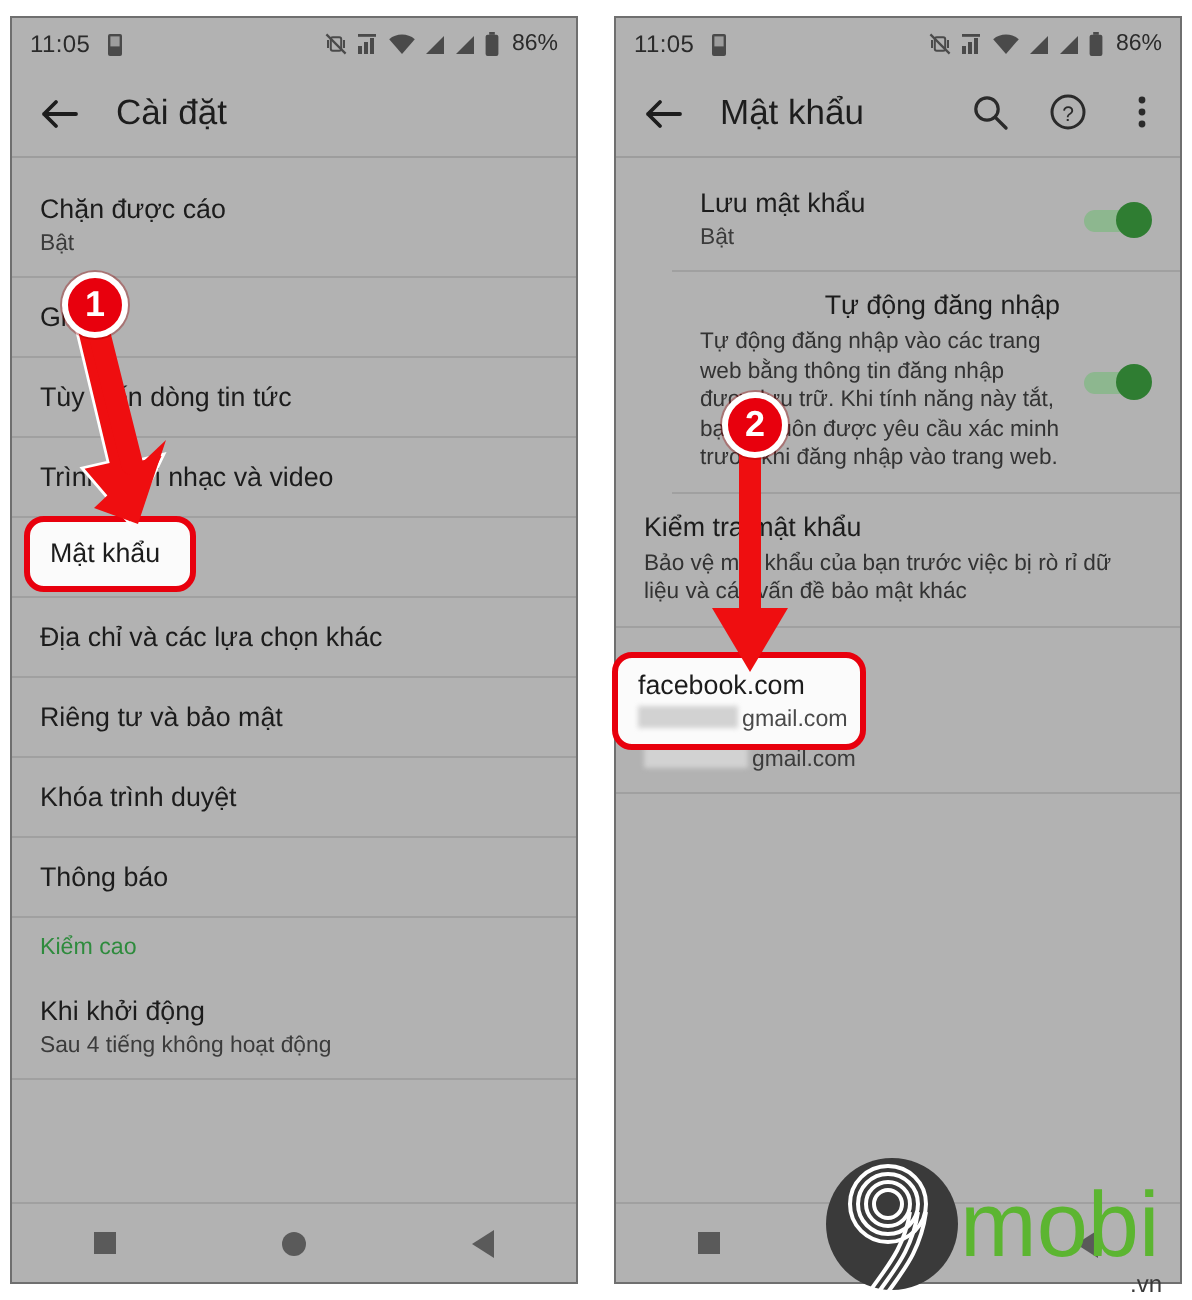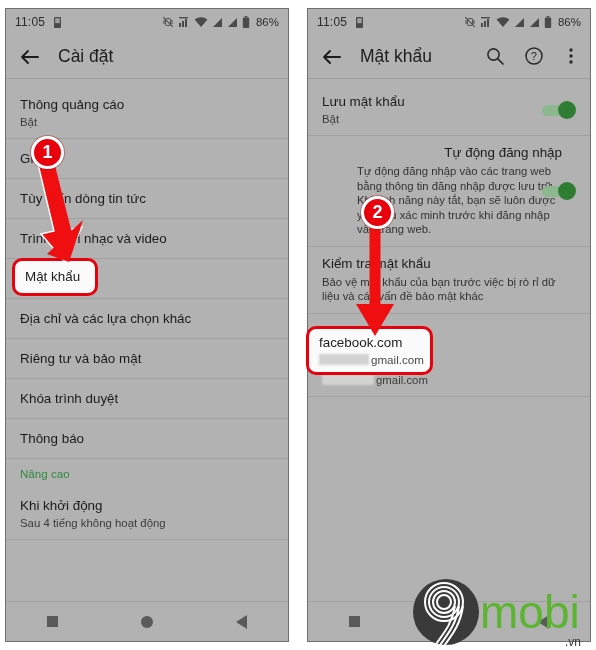--- a/index.html
+++ b/index.html
@@ -86,21 +86,21 @@
   }
   .row.tall { min-height: 48px; }
   .row.noline { border-bottom: none; }
   .row.section .t1 {
     font-size: 11.6px;
     color: #2e8b3d;
   }
   .row.section { min-height: 30px; padding-top: 7px; padding-bottom: 7px; border-bottom: none; }
 
   
-  .row.toggle { padding-right: 28px; }
+  .row.toggle { padding-right: 60px; margin-left: 28px; }
   .switch {
     position: absolute;
     right: 14px; top: 50%;
     transform: translateY(-50%);
     width: 34px; height: 14px;
   }
   .switch .track {
     position: absolute; left: 0; top: 2px;
     width: 30px; height: 11px; border-radius: 7px;
     background: #8db78f;
@@ -251,21 +251,21 @@
       </span>
       <span class="title">Cài đặt</span>
     </div>
 
     <div class="topdivider"></div>
     <div style="height:9px;background:#b2b2b2;"></div>
 
     <div class="list">
 
       <div class="row tall">
-        <div class="t1">Thông quảng cáo</div>
+        <div class="t1">Chặn được cáo</div>
         <div class="t2">Bật</div>
       </div>
 
       <div class="row">
         <div class="t1">Giao</div>
       </div>
 
       <div class="row">
         <div class="t1">Tùy biến dòng tin tức</div>
       </div>
@@ -289,21 +289,21 @@
 
       <div class="row">
         <div class="t1">Khóa trình duyệt</div>
       </div>
 
       <div class="row">
         <div class="t1">Thông báo</div>
       </div>
 
       <div class="row section">
-        <div class="t1">Nâng cao</div>
+        <div class="t1">Kiểm cao</div>
       </div>
 
       <div class="row tall noline">
         <div class="t1">Khi khởi động</div>
         <div class="t2">Sau 4 tiếng không hoạt động</div>
       </div>
 
       <div style="height:1px;background:#a0a0a0;"></div>
     </div>
 

